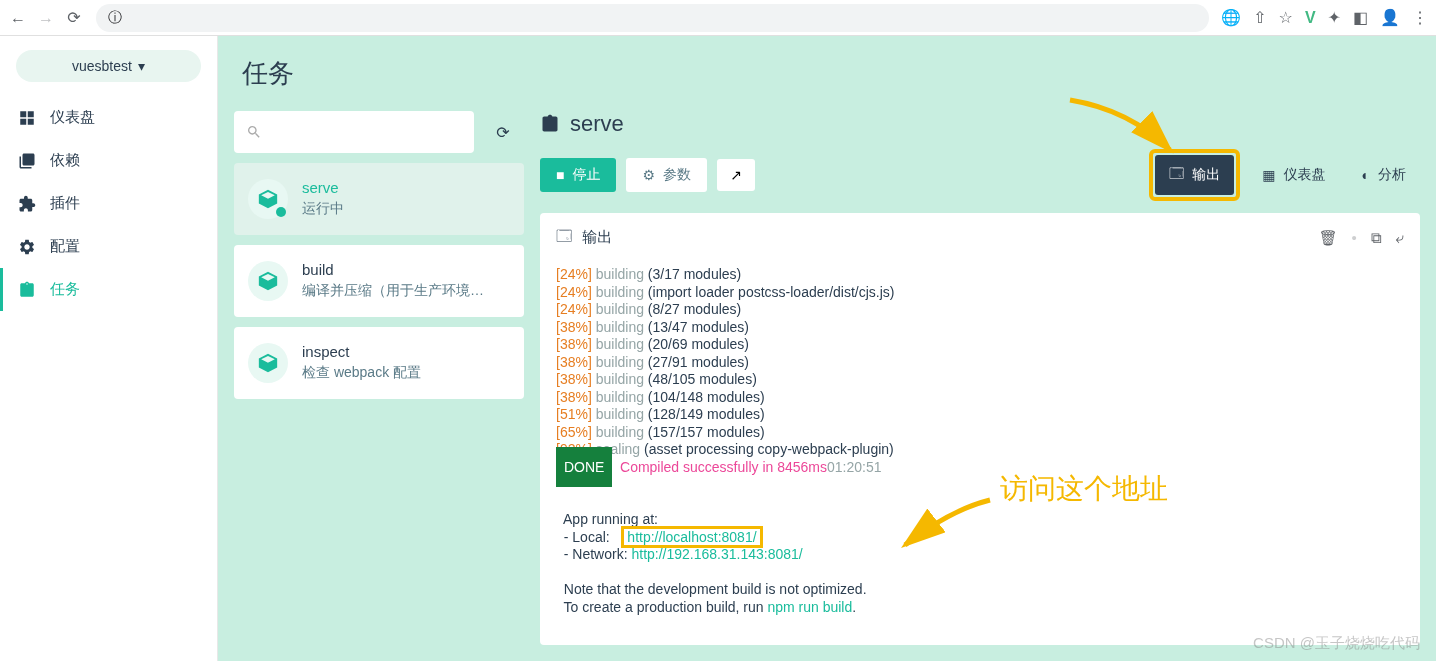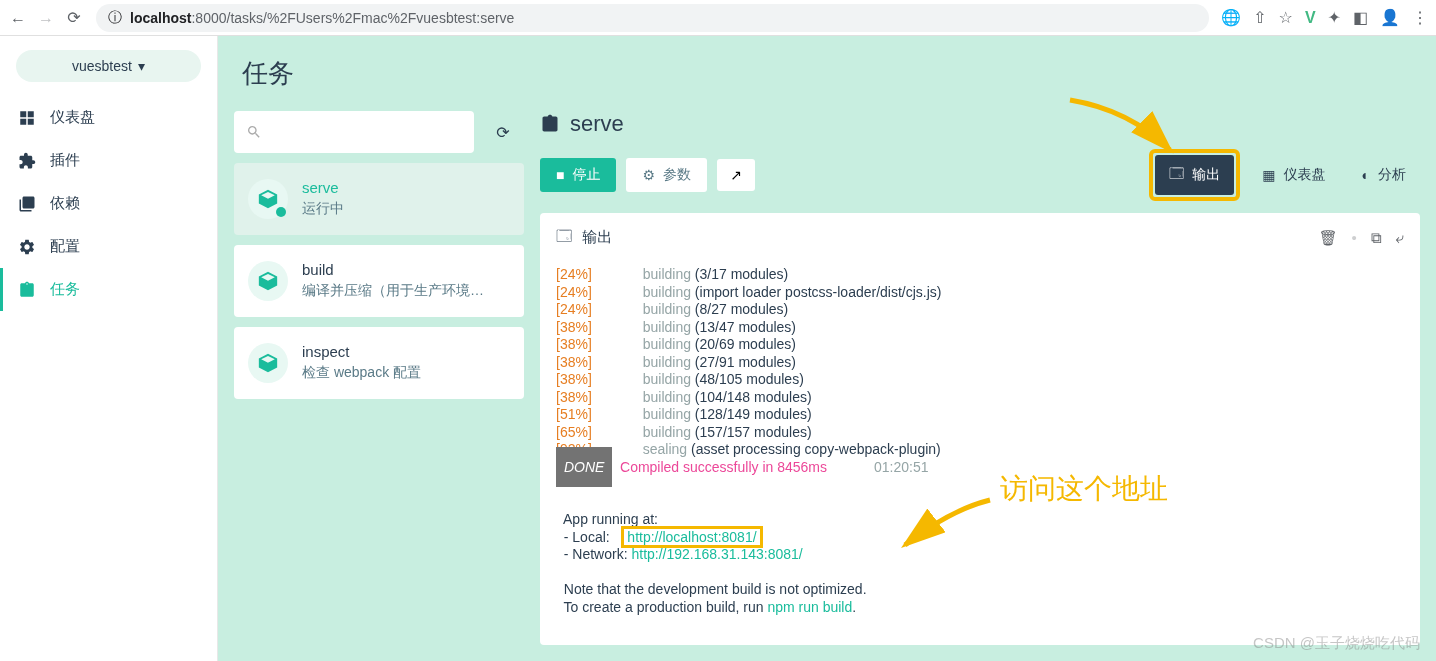--- a/index.html
+++ b/index.html
@@ -57,23 +57,23 @@
 .view-tab.active { background: #2c3e50; color: #fff; }
 .highlight-box { border: 4px solid #f5b800; border-radius: 6px; padding: 2px; }
 
 .output-panel { background: #fff; border-radius: 4px; flex: 1; display: flex; flex-direction: column; min-height: 0; }
 .output-header { display: flex; align-items: center; padding: 12px 16px; gap: 10px; color: #2c3e50; font-size: 15px; }
 .output-actions { margin-left: auto; display: flex; gap: 14px; color: #5f6368; }
 .output-actions span { cursor: pointer; }
 .terminal { flex: 1; padding: 4px 16px 16px; font-family: "Consolas", monospace; font-size: 14px; line-height: 1.25; overflow-y: auto; }
 .t-line { white-space: pre; }
 .t-pct { color: #e67e22; }
-.t-dim { color: #95a5a6; margin-left: 47px; }
+.t-dim { color: #95a5a6; }
 .t-txt { color: #2c3e50; }
-.t-done { background: #737373; color: #fff; padding: 12px 4px; font-style: italic; }
+.t-done { background: #15803d; color: #fff; padding: 12px 4px; }
 .t-success { color: #ec4899; }
 .t-link { color: #1abc9c; }
 .url-highlight { border: 3px solid #f5b800; padding: 0 3px; }
 
 .annotation { position: absolute; color: #f5b800; font-size: 28px; font-weight: 500; pointer-events: none; }
 .arrow { position: absolute; pointer-events: none; }
 .watermark { position: absolute; bottom: 8px; right: 16px; color: rgba(128,128,128,0.45); font-size: 15px; }
 
 svg { display: block; }
 </style>
@@ -81,21 +81,20 @@
 <body>
 
 <div class="browser-bar">
   <div class="nav-btns">
     <div class="nav-btn">←</div>
     <div class="nav-btn" style="opacity:.4">→</div>
     <div class="nav-btn">⟳</div>
   </div>
   <div class="url-bar">
     <span>ⓘ</span>
-    <span><b class="url-host">localhost</b><span class="url-rest">:8000/tasks/%2FUsers%2Fmac%2Fvuesbtest:serve</span></span>
   </div>
   <div class="ext-icons">
     <span>🌐</span>
     <span>⇧</span>
     <span>☆</span>
     <span class="vue-ext">V</span>
     <span>✦</span>
     <span>◧</span>
     <span>👤</span>
     <span>⋮</span>
@@ -113,29 +112,29 @@
       <svg class="nav-icon" viewBox="0 0 24 24" fill="currentColor">
           <rect x="3" y="3" width="8" height="8"></rect>
           <rect x="13" y="3" width="8" height="8"></rect>
           <rect x="3" y="13" width="8" height="8"></rect>
           <rect x="13" y="13" width="8" height="8"></rect>
         </svg>
       <span>仪表盘</span>
     </div>
     <div class="nav-item">
       <svg class="nav-icon" viewBox="0 0 24 24" fill="currentColor">
+          <path d="M4 6H2v14c0 1.1.9 2 2 2h14v-2H4V6zm16-4H8c-1.1 0-2 .9-2 2v12c0 1.1.9 2 2 2h12c1.1 0 2-.9 2-2V4c0-1.1-.9-2-2-2z"></path>
+        </svg>
+      <span>依赖</span>
+    </div>
+    <div class="nav-item">
+      <svg class="nav-icon" viewBox="0 0 24 24" fill="currentColor">
           <path d="M20.5 11H19V7c0-1.1-.9-2-2-2h-4V3.5C13 2.12 11.88 1 10.5 1S8 2.12 8 3.5V5H4c-1.1 0-2 .9-2 2v3.8h1.5c1.5 0 2.7 1.2 2.7 2.7S5 16.2 3.5 16.2H2V20c0 1.1.9 2 2 2h3.8v-1.5c0-1.5 1.2-2.7 2.7-2.7s2.7 1.2 2.7 2.7V22H17c1.1 0 2-.9 2-2v-4h1.5c1.38 0 2.5-1.12 2.5-2.5S21.88 11 20.5 11z"></path>
         </svg>
       <span>插件</span>
-    </div>
-    <div class="nav-item">
-      <svg class="nav-icon" viewBox="0 0 24 24" fill="currentColor">
-          <path d="M4 6H2v14c0 1.1.9 2 2 2h14v-2H4V6zm16-4H8c-1.1 0-2 .9-2 2v12c0 1.1.9 2 2 2h12c1.1 0 2-.9 2-2V4c0-1.1-.9-2-2-2z"></path>
-        </svg>
-      <span>依赖</span>
     </div>
     <div class="nav-item">
       <svg class="nav-icon" viewBox="0 0 24 24" fill="currentColor">
           <path d="M19.14 12.94c.04-.3.06-.61.06-.94 0-.32-.02-.64-.07-.94l2.03-1.58c.18-.14.23-.41.12-.61l-1.92-3.32c-.12-.22-.37-.29-.59-.22l-2.39.96c-.5-.38-1.03-.7-1.62-.94l-.36-2.54c-.04-.24-.24-.41-.48-.41h-3.84c-.24 0-.43.17-.47.41l-.36 2.54c-.59.24-1.13.57-1.62.94l-2.39-.96c-.22-.08-.47 0-.59.22L2.74 8.87c-.12.21-.08.47.12.61l2.03 1.58c-.05.3-.09.63-.09.94s.02.64.07.94l-2.03 1.58c-.18.14-.23.41-.12.61l1.92 3.32c.12.22.37.29.59.22l2.39-.96c.5.38 1.03.7 1.62.94l.36 2.54c.05.24.24.41.48.41h3.84c.24 0 .44-.17.47-.41l.36-2.54c.59-.24 1.13-.56 1.62-.94l2.39.96c.22.08.47 0 .59-.22l1.92-3.32c.12-.22.07-.47-.12-.61l-2.01-1.58zM12 15.6c-1.98 0-3.6-1.62-3.6-3.6s1.62-3.6 3.6-3.6 3.6 1.62 3.6 3.6-1.62 3.6-3.6 3.6z"></path>
         </svg>
       <span>配置</span>
     </div>
     <div class="nav-item active">
       <svg class="nav-icon" viewBox="0 0 24 24" fill="currentColor">
           <path d="M19 3h-4.18C14.4 1.84 13.3 1 12 1c-1.3 0-2.4.84-2.82 2H5c-1.1 0-2 .9-2 2v14c0 1.1.9 2 2 2h14c1.1 0 2-.9 2-2V5c0-1.1-.9-2-2-2zm-7 0c.55 0 1 .45 1 1s-.45 1-1 1-1-.45-1-1 .45-1 1-1z"></path>

